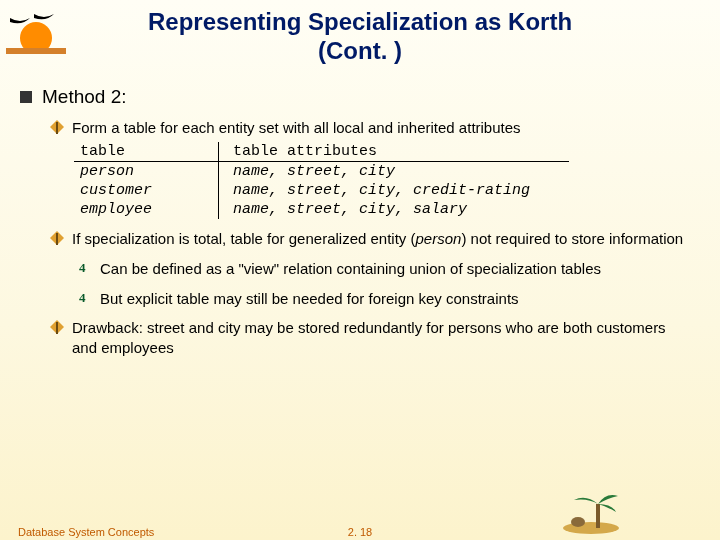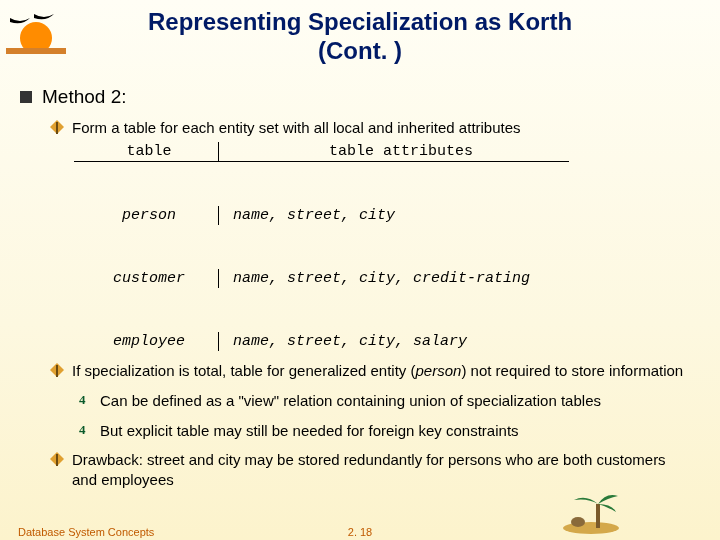--- a/index.html
+++ b/index.html
@@ -65,21 +65,20 @@
   .level2-text {
     font-size: 15px;
     line-height: 1.35;
   }
   .schema-grid {
     margin: 4px 0 4px 54px;
     font-size: 15px;
   }
   .schema-row {
     display: flex;
-    text-align: center;
   }
   .schema-col1 {
     width: 145px;
     font-family: "Courier New", monospace;
     padding: 1px 0 1px 6px;
   }
   .schema-col2 {
     font-family: "Courier New", monospace;
     padding: 1px 0 1px 14px;
   }
@@ -108,21 +107,21 @@
     font-size: 14px;
     margin-right: 8px;
     margin-top: 1px;
     flex-shrink: 0;
     font-weight: bold;
   }
   .level3-text {
     font-size: 15px;
     line-height: 1.3;
   }
-  .italic { font-style: italic; margin-top: 44px; }
+  .italic { font-style: italic; }
   .footer {
     position: absolute;
     bottom: 2px;
     left: 0;
     width: 100%;
     display: flex;
     justify-content: space-between;
     align-items: flex-start;
     padding: 0 18px;
     font-size: 11px;

